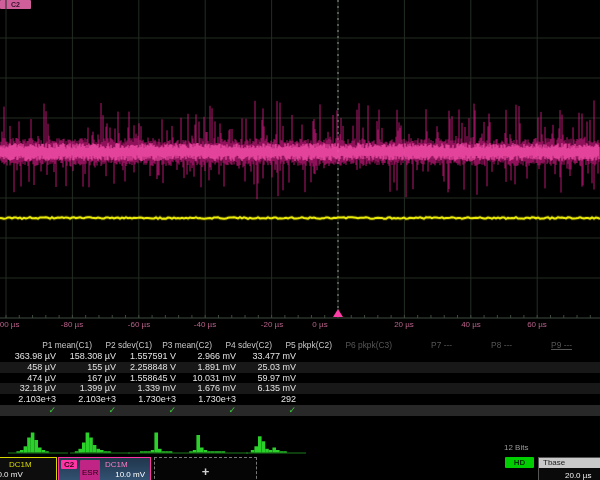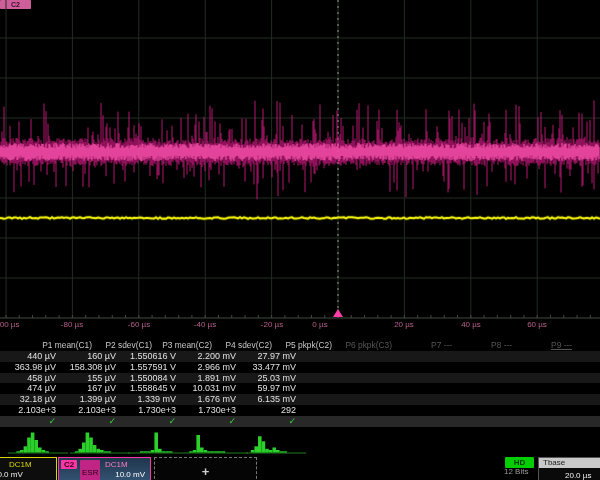--- a/index.html
+++ b/index.html
@@ -35,21 +35,21 @@
             font-weight:bold;padding:0 3px;line-height:9px;border-radius:1px;}
   #c2-esr{position:absolute;left:21px;top:2px;background:#c02585;color:#24000f;
           padding:8px 2px;line-height:9px;border-radius:1px;}
   #c2-coupling{position:absolute;left:46px;top:2px;color:#ff7cc4;}
   #c2-scale{position:absolute;right:5px;top:12px;color:#fff;}
   #add-box{left:154px;width:101px;border:1px dashed #787878;background:#050505;}
   #add-plus{position:absolute;left:0;right:0;top:6px;text-align:center;color:#cfcfcf;
             font-size:13px;font-weight:bold;}
   #hd-badge{left:505px;top:457px;width:29px;height:11px;background:#00ce00;color:#003800;
             font-size:8px;font-weight:bold;line-height:11px;text-align:center;border-radius:1px;}
-  #hd-bits{left:504px;top:467px;font-size:8px;color:#9a9a9a;}
+  #hd-bits{left:504px;top:443px;font-size:8px;color:#9a9a9a;}
   #tbase-box{left:538px;top:457px;width:66px;height:34px;background:#0a0a0a;border:1px solid #555;}
   #tbase-label{display:block;background:#c9c9c9;color:#1a1a1a;font-size:8px;
                line-height:10px;padding-left:4px;}
   #tbase-value{position:absolute;left:26px;top:13px;font-size:8px;color:#f0f0f0;white-space:nowrap;}
 </style>
 </head>
 <body>
 
 <div class="abs" id="top-badge">C2</div>
 
@@ -142,48 +142,36 @@
       <div class="mcell" style="color: rgb(201, 201, 201);">P2 sdev(C1)</div>
       <div class="mcell" style="color: rgb(201, 201, 201);">P3 mean(C2)</div>
       <div class="mcell" style="color: rgb(201, 201, 201);">P4 sdev(C2)</div>
       <div class="mcell" style="color: rgb(201, 201, 201);">P5 pkpk(C2)</div>
       <div class="mcell" style="color: rgb(86, 86, 86);">P6 pkpk(C3)</div>
       <div class="mcell" style="color: rgb(86, 86, 86);">P7 ---</div>
       <div class="mcell" style="color: rgb(86, 86, 86);">P8 ---</div>
       <div class="mcell" style="color: rgb(86, 86, 86); text-decoration: underline;">P9 ---</div>
       <div class="mcell" style="color: rgb(86, 86, 86);">P10 ---</div>
     </div>
-    <div class="mrow v stripe">
-      <div class="mcell" style="color: rgb(226, 226, 226);">440 µV</div>
-      <div class="mcell" style="color: rgb(226, 226, 226);">160 µV</div>
-      <div class="mcell" style="color: rgb(226, 226, 226);">1.550616 V</div>
-      <div class="mcell" style="color: rgb(226, 226, 226);">2.200 mV</div>
-      <div class="mcell" style="color: rgb(226, 226, 226);">27.97 mV</div>
-      <div class="mcell" style="color: rgb(226, 226, 226);"></div>
-      <div class="mcell" style="color: rgb(226, 226, 226);"></div>
-      <div class="mcell" style="color: rgb(226, 226, 226);"></div>
-      <div class="mcell" style="color: rgb(226, 226, 226);"></div>
-      <div class="mcell" style="color: rgb(226, 226, 226);"></div>
-    </div>
     <div class="mrow v">
       <div class="mcell" style="color: rgb(226, 226, 226);">363.98 µV</div>
       <div class="mcell" style="color: rgb(226, 226, 226);">158.308 µV</div>
       <div class="mcell" style="color: rgb(226, 226, 226);">1.557591 V</div>
       <div class="mcell" style="color: rgb(226, 226, 226);">2.966 mV</div>
       <div class="mcell" style="color: rgb(226, 226, 226);">33.477 mV</div>
       <div class="mcell" style="color: rgb(226, 226, 226);"></div>
       <div class="mcell" style="color: rgb(226, 226, 226);"></div>
       <div class="mcell" style="color: rgb(226, 226, 226);"></div>
       <div class="mcell" style="color: rgb(226, 226, 226);"></div>
       <div class="mcell" style="color: rgb(226, 226, 226);"></div>
     </div>
     <div class="mrow v stripe">
       <div class="mcell" style="color: rgb(226, 226, 226);">458 µV</div>
       <div class="mcell" style="color: rgb(226, 226, 226);">155 µV</div>
-      <div class="mcell" style="color: rgb(226, 226, 226);">1.550084 V</div>
+      <div class="mcell" style="color: rgb(226, 226, 226);">2.258848 V</div>
       <div class="mcell" style="color: rgb(226, 226, 226);">1.891 mV</div>
       <div class="mcell" style="color: rgb(226, 226, 226);">25.03 mV</div>
       <div class="mcell" style="color: rgb(226, 226, 226);"></div>
       <div class="mcell" style="color: rgb(226, 226, 226);"></div>
       <div class="mcell" style="color: rgb(226, 226, 226);"></div>
       <div class="mcell" style="color: rgb(226, 226, 226);"></div>
       <div class="mcell" style="color: rgb(226, 226, 226);"></div>
     </div>
     <div class="mrow v">
       <div class="mcell" style="color: rgb(226, 226, 226);">474 µV</div>

